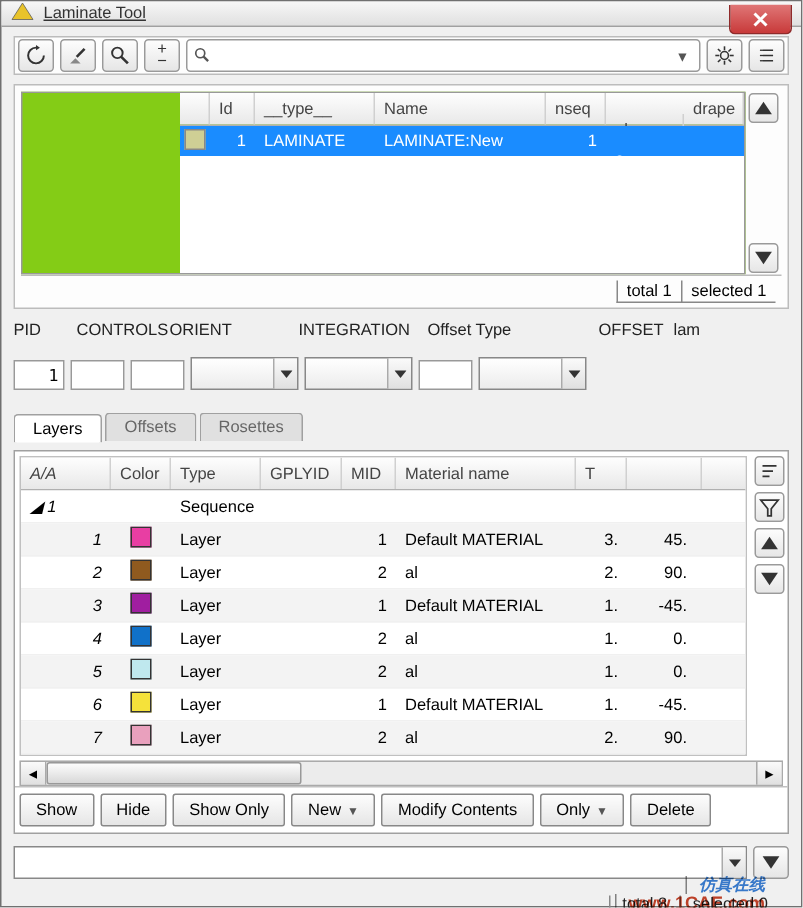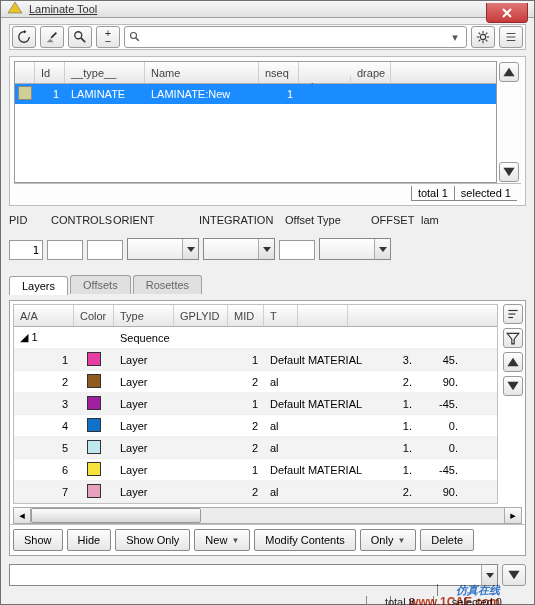--- a/index.html
+++ b/index.html
@@ -15,21 +15,21 @@
   .tbtn { width: 24px; height: 22px; border: 1px solid #9a9a9a; border-radius: 3px; background: linear-gradient(#fdfdfd,#e6e6e6); display: inline-flex; align-items: center; justify-content: center; cursor: pointer; }
   .tbtn svg { width: 14px; height: 14px; }
   .searchbox { flex: 1; display: flex; align-items: center; border: 1px solid #9a9a9a; border-radius: 3px; height: 22px; background: #fff; padding: 0 4px; }
   .searchbox svg { width: 12px; height: 12px; }
   .searchbox input { border: none; outline: none; flex: 1; margin-left: 4px; font-size: 11px; }
   .searchbox .drop { width: 14px; text-align: center; color: #555; }
   .panel1 { border: 1px solid #bcbcbc; background: #fdfdfd; padding: 4px; display: flex; flex-direction: column; height: 150px; }
   .gridwrap { flex: 1; display: flex; overflow: hidden; }
   .sidebtns { width: 24px; display: flex; flex-direction: column; justify-content: space-between; padding: 1px 2px; }
   .sidebtns .tbtn { width: 20px; height: 20px; }
-  .grid1 { flex: 1; border: 1px solid #999; background: #84cc16; overflow: hidden; display: flex; flex-direction: column; }
+  .grid1 { flex: 1; border: 1px solid #999; background: #84cc16; overflow: hidden; display: flex; flex-direction: column; align-items: flex-end; }
   .ghead { display: flex; background: linear-gradient(#fefefe,#e8e8e8); border-bottom: 1px solid #b0b0b0; height: 22px; align-items: center; }
   .ghead > div { padding: 0 6px; border-right: 1px solid #d0d0d0; height: 100%; display: flex; align-items: center; color: #444; }
   .gbody { flex: 1; background: #fff; overflow: auto; }
   .grow { display: flex; height: 20px; align-items: center; }
   .grow.sel { background: #1a8cff; color: #fff; }
   .grow > div { padding: 0 6px; }
   .swatch { width: 14px; height: 14px; border: 1px solid #888; background: #cfcf95; display: inline-block; }
   .statusline { text-align: right; padding: 3px 4px 1px 4px; font-family: ui-monospace, Menlo, Consolas, monospace; border-top: 1px solid #bcbcbc; }
   .statusline span { border-left: 1px solid #888; border-bottom: 1px solid #888; padding: 1px 6px; }
   .controlsrow { display: flex; align-items: flex-end; gap: 4px; padding: 2px 0 4px 0; flex-wrap: nowrap; font-family: ui-monospace, Menlo, Consolas, monospace; }
@@ -59,28 +59,28 @@
   .hscroll .harrow { width: 17px; height: 15px; background: linear-gradient(#fafafa,#e0e0e0); border-right: 1px solid #aaa; display: flex; align-items: center; justify-content: center; }
   .hscroll .harrow:last-child { border-right: none; border-left: 1px solid #aaa; }
   .hscroll .htrack { flex: 1; height: 15px; background: #ececec; position: relative; }
   .hscroll .hthumb { position: absolute; left: 0; top: 0; height: 15px; width: 170px; background: linear-gradient(#fdfdfd,#d8d8d8); border: 1px solid #999; border-radius: 2px; }
   .btnrow { display: flex; gap: 4px; padding: 4px 3px; border-top: 1px solid #c0c0c0; }
   .btn { height: 22px; padding: 0 10px; border: 1px solid #888; background: linear-gradient(#fdfdfd,#e6e6e6); border-radius: 2px; font-family: ui-monospace, Menlo, Consolas, monospace; display: inline-flex; align-items: center; gap: 4px; cursor: pointer; white-space: nowrap; }
   .btn .bd { font-size: 8px; color: #555; }
   .bottomrow { display: flex; align-items: center; gap: 4px; padding: 2px 0; }
   .bottomrow .combo { flex: 1; background: #fff; }
   .footstatus { position: relative; text-align: right; padding: 2px 6px; font-family: ui-monospace, Menlo, Consolas, monospace; color: #222; }
-  .footstatus span { border-left: 1px solid #888; padding: 0 18px; }
+  .footstatus span { border-left: 1px solid #888; padding: 0 8px; }
   .watermark { position: absolute; right: 8px; bottom: 2px; font-weight: bold; font-size: 14px; color: #3a7fd6; font-style: italic; text-shadow: 1px 1px 0 #fff; mix-blend-mode: multiply; pointer-events: none; line-height: 1.05; }
   .watermark .wm1 { color: #3a7fd6; font-family: "Microsoft YaHei", sans-serif; }
   .watermark .wm2 { color: #c8442a; font-family: Arial, sans-serif; font-style: normal; font-size: 12px; display: block; }
   
   .g1-c0 { width: 20px; padding: 0 3px !important; } .g1-c1 { width: 30px; text-align: right; } .g1-c2 { width: 80px; } .g1-c3 { width: 114px; } .g1-c4 { width: 40px; text-align: right; } .g1-c5 { width: 52px; margin-top: 28px; } .g1-c6 { width: 40px; }
   
-  .g2-c0 { width: 60px; text-align: right; } .g2-c1 { width: 40px; text-align: center; } .g2-c2 { width: 60px; } .g2-c3 { width: 54px; } .g2-c4 { width: 36px; text-align: right; } .g2-c5 { width: 120px; } .g2-c6 { width: 34px; text-align: right; } .g2-c7 { width: 50px; text-align: right; padding-right: 10px !important; }
+  .g2-c0 { width: 60px; text-align: right; font-style: italic; } .g2-c1 { width: 40px; text-align: center; } .g2-c2 { width: 60px; } .g2-c3 { width: 54px; } .g2-c4 { width: 36px; text-align: right; } .g2-c5 { width: 120px; } .g2-c6 { width: 34px; text-align: right; } .g2-c7 { width: 50px; text-align: right; padding-right: 10px !important; }
   .tri { display: inline-block; }
 </style>
 </head>
 <body>
 
 <div class="window">
 
   <div class="titlebar">
     <span class="appicon">
       <svg viewBox="0 0 16 16">
@@ -193,21 +193,21 @@
         <span>total 1</span><span>selected 1</span>
       </div>
     </div>
 
     <div class="controlsrow" style="gap:8px;">
       <label style="width:34px;">PID</label>
       <label style="width:54px;">CONTROLS</label>
       <label style="width:42px;">ORIENT</label>
       <label style="width:78px;margin-left:36px;">INTEGRATION</label>
       <label style="width:78px;">Offset Type</label>
-      <label style="width:42px;">OFFSET</label>
+      <label style="width:42px;margin-left:28px;">OFFSET</label>
       <label>lam</label>
     </div>
 
     <div class="controlsrow">
       <input class="tiny" value="1" style="">
       <input class="tiny t2" style="">
       <input class="tiny t2" style="">
       <div class="combo c1">
           <span class="cval"></span>
           <span class="cdrop">
@@ -243,20 +243,21 @@
 
     <div class="tabpanel">
       <div class="grid2">
         <div class="grid2-main">
           <div class="ghead">
             <div class="g2-c0" style="text-align:left;">A/A</div>
             <div class="g2-c1">Color</div>
             <div class="g2-c2">Type</div>
             <div class="g2-c3">GPLYID</div>
             <div class="g2-c4">MID</div>
+            <div class="g2-c5">Material name</div>
             <div class="g2-c6">T</div>
             <div class="g2-c7"></div>
           </div>
           <div class="g2body" id="g2body">
               <div class="g2row">
                 <div class="g2-c0" style="text-align:left;"><span class="tri">◢</span> 1</div>
                 <div class="g2-c1"></div>
                 <div class="g2-c2">Sequence</div>
                 <div class="g2-c3"></div>
                 <div class="g2-c4"></div>

